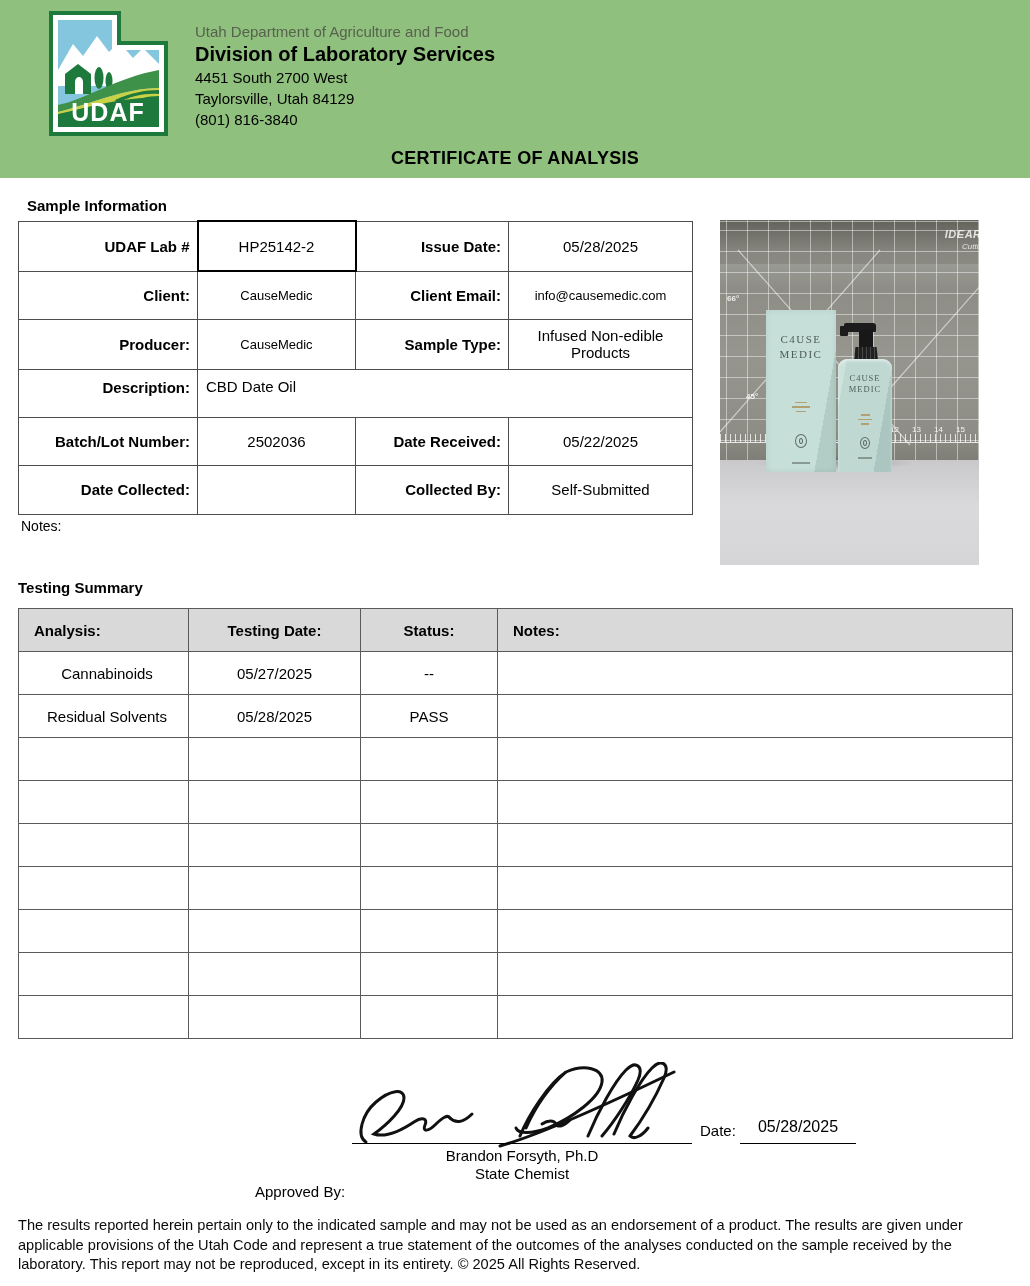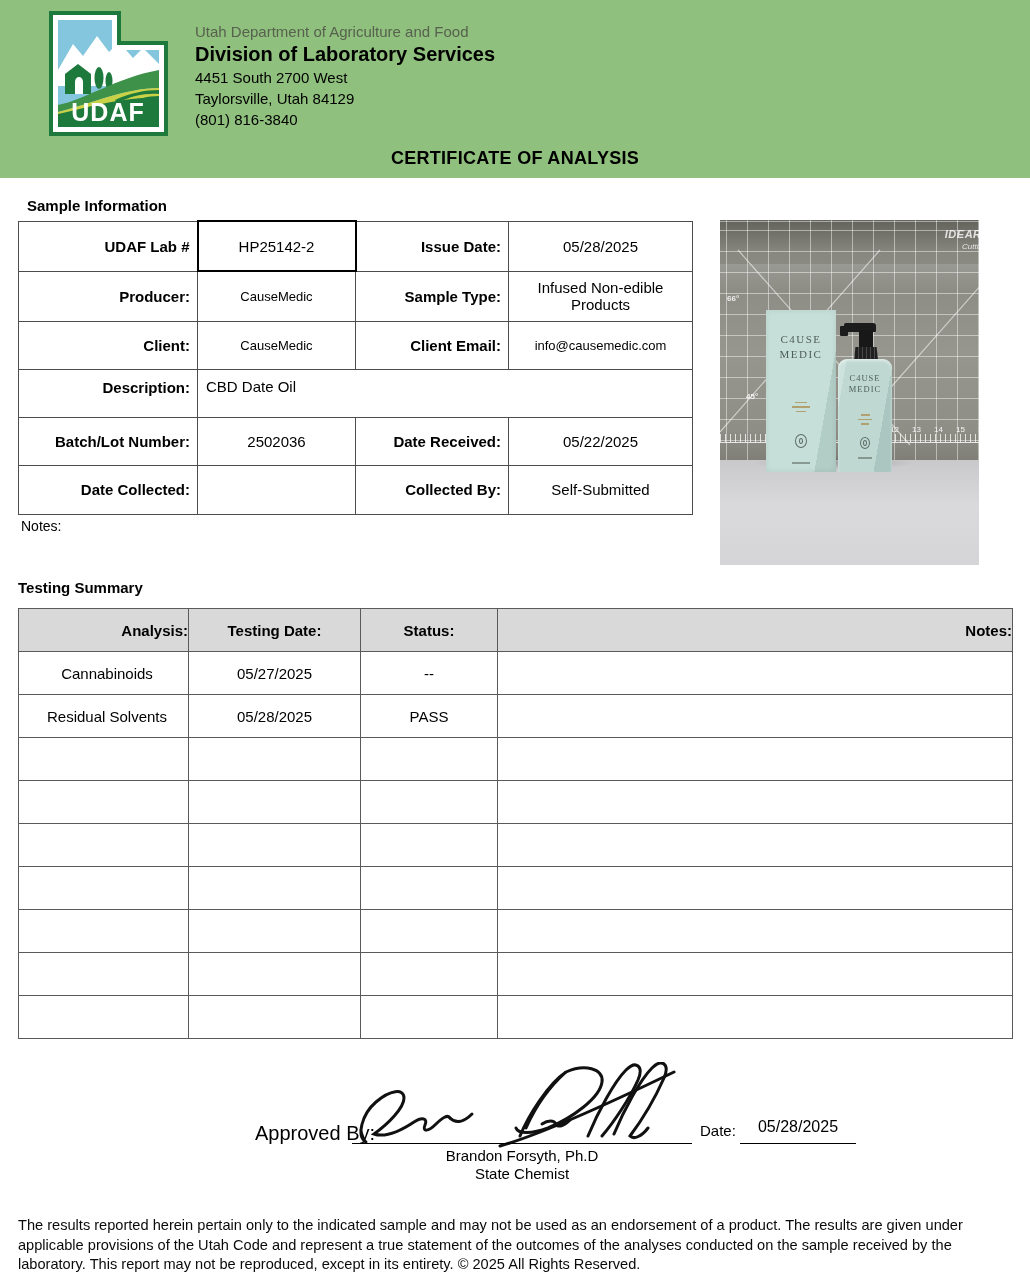--- a/index.html
+++ b/index.html
@@ -27,21 +27,21 @@
   .sample-table td.lbl { font-weight:bold; text-align:right; padding-right:7px; }
   .sample-table td.val { text-align:center; padding:2px 6px; }
   .sample-table td.val-left { text-align:left; padding:2px 8px; vertical-align:top; padding-top:8px; }
   .sample-table td.thick { border:2.4px solid #000; }
   .sample-table td.small { font-size:13px; }
   .notes-label { position:absolute; left:21px; top:518px; font-size:14px; }
 
   
   .testing-table { position:absolute; left:18px; top:608px; width:994px; }
   .testing-table td, .testing-table th { border:1.4px solid #5a5a5a; font-size:15px; height:43px; vertical-align:middle; }
-  .testing-table th { background:#d9d9d9; font-weight:bold; text-align:right; padding-left:7px; }
+  .testing-table th { background:#d9d9d9; font-weight:bold; text-align:left; padding-left:15px; }
   .testing-table th.c { text-align:center; padding-left:0; }
   .testing-table td.l { text-align:center; padding-left:7px; }
   .testing-table td.c { text-align:center; }
 
   
   .photo { position:absolute; left:720px; top:220px; width:259px; height:345px; overflow:hidden;padding-left:32px; }
   .mat { position:absolute; left:0; top:0; width:293px; height:240px;
          background:linear-gradient(#63635c, #888881 14%, #96968e 55%, #8e8e86 88%, #7f7f78); }
   .mat-grid { position:absolute; inset:0;
       background-image:
@@ -85,21 +85,21 @@
   .pump-col { position:absolute; left:21px; top:7px; width:14px; height:18px; background:#181818; }
   .pump-collar { position:absolute; left:16px; top:24px; width:24px; height:13px; background:#202020;
       clip-path:polygon(6% 0, 94% 0, 100% 100%, 0 100%);
       background-image:repeating-linear-gradient(to right, rgba(255,255,255,.18) 0 1px, transparent 1px 4px); }
   .bottle-body { position:absolute; left:0; top:36px; width:54px; height:113px;
       background:linear-gradient(100deg, #cde2dc 0 12%, #bfd8d2 12% 75%, #abc6c0 75% 100%);
       border-radius:9px 9px 2px 2px; box-shadow:inset 0 2px 3px rgba(255,255,255,.5); }
   .bottle-body .prod-name { margin-top:14px; font-size:8.5px; letter-spacing:1px; }
 
   
-  .approved-label { position:absolute; left:255px; top:1122px; font-size:20px; }
+  .approved-label { position:absolute; left:255px; top:1183px; font-size:15px; }
   .sig-svg { position:absolute; left:352px; top:1062px; }
   .sig-line { position:absolute; left:352px; top:1143px; width:340px; border-top:1.6px solid #000; }
   .date-label { position:absolute; left:700px; top:1122px; font-size:15px; }
   .date-value { position:absolute; left:740px; top:1118px; width:116px; text-align:center; font-size:16px; }
   .date-line { position:absolute; left:740px; top:1143px; width:116px; border-top:1.6px solid #000; }
   .signer-name { position:absolute; left:352px; top:1147px; width:340px; text-align:center; font-size:15px; }
   .signer-title { position:absolute; left:352px; top:1165px; width:340px; text-align:center; font-size:15px; }
 
   
   .disclaimer { position:absolute; left:18px; top:1216px; width:996px; font-size:14.6px; line-height:1.35; color:#0a0a0a; }
@@ -157,31 +157,31 @@
         <col style="width:153px">
         <col style="width:184px">
       </colgroup>
     <tbody>
         <tr style="height:50px">
       <td class="lbl">UDAF Lab #</td>
       <td class="val thick">HP25142-2</td>
       <td class="lbl">Issue Date:</td>
       <td class="val">05/28/2025</td>
     </tr>
+    <tr style="height:48px">
+      <td class="lbl">Client:</td>
+      <td class="val small">CauseMedic</td>
+      <td class="lbl">Client Email:</td>
+      <td class="val small">info@causemedic.com</td>
+    </tr>
     <tr style="height:50px">
       <td class="lbl">Producer:</td>
       <td class="val small">CauseMedic</td>
       <td class="lbl">Sample Type:</td>
       <td class="val">Infused Non-edible Products</td>
-    </tr>
-    <tr style="height:48px">
-      <td class="lbl">Client:</td>
-      <td class="val small">CauseMedic</td>
-      <td class="lbl">Client Email:</td>
-      <td class="val small">info@causemedic.com</td>
     </tr>
     <tr style="height:48px">
       <td class="lbl" style="vertical-align:top; padding-top:9px;">Description:</td>
       <td class="val-left" colspan="3">CBD Date Oil</td>
     </tr>
     <tr style="height:48px">
       <td class="lbl">Batch/Lot Number:</td>
       <td class="val">2502036</td>
       <td class="lbl">Date Received:</td>
       <td class="val">05/22/2025</td>

